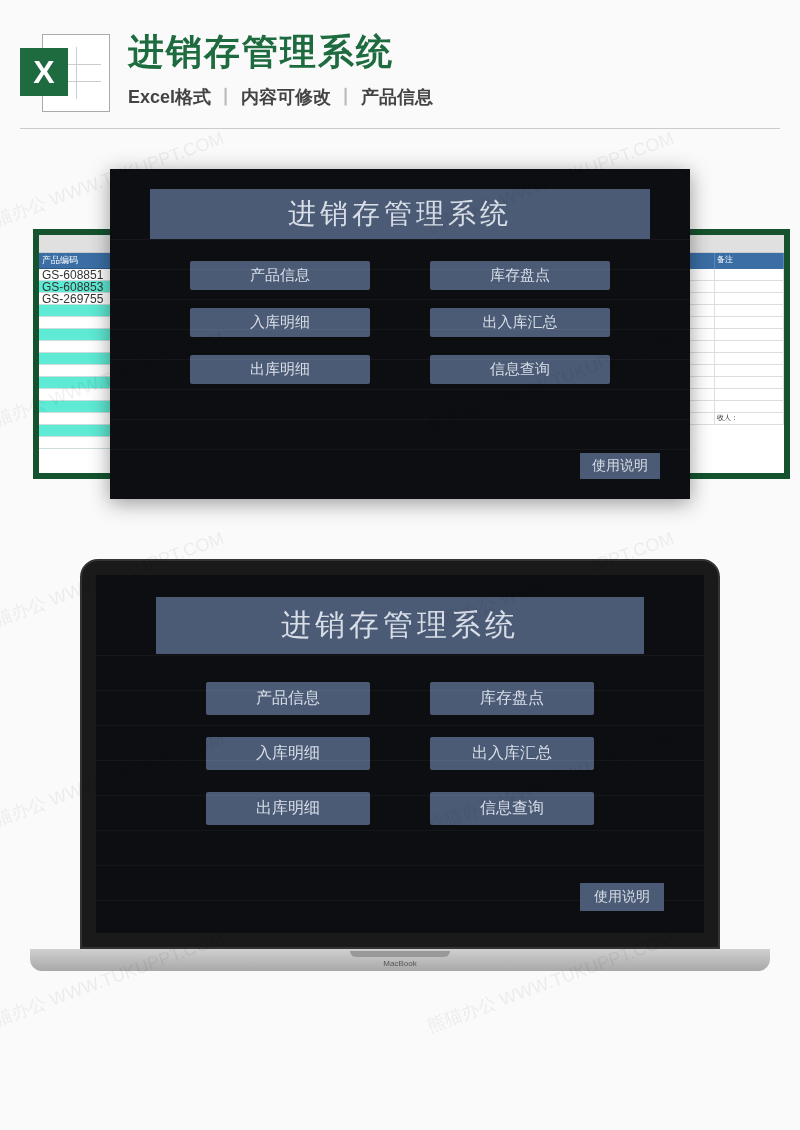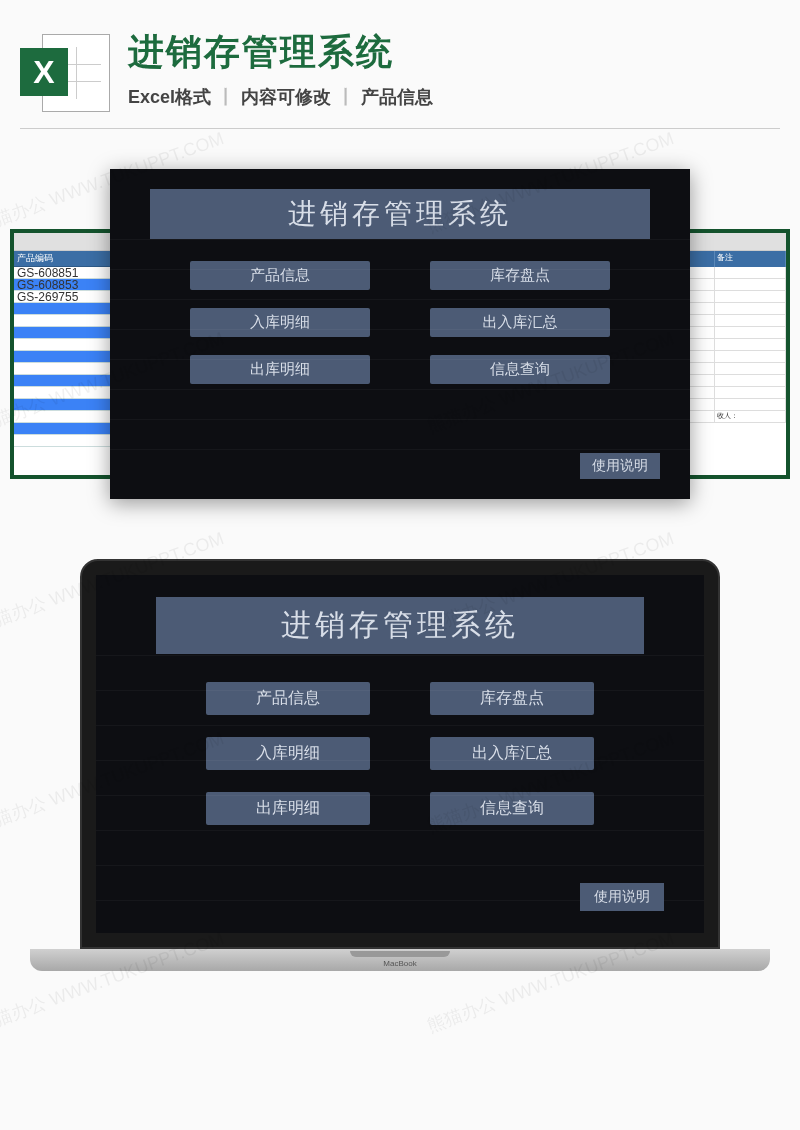--- a/index.html
+++ b/index.html
@@ -92,21 +92,22 @@
     position: relative;
     margin: 40px 20px 60px 20px;
     height: 330px;
   }
   .bg-sheet {
     position: absolute;
     top: 60px;
     bottom: 20px;
     width: 100%;
     background: #fff;
-    border: 4px solid #14532d;
+    border: 6px solid #14532d;
+    margin-left: 23px;
   }
   .bg-sheet.left { left: -10px; right: auto; width: 130px; }
   .bg-sheet.right { right: -10px; left: auto; width: 150px; }
   .sheet-head {
     height: 18px;
     background: #e0e0e0;
     border-bottom: 1px solid #ccc;
   }
   .sheet-blue {
     height: 16px;
@@ -119,21 +120,21 @@
   .sheet-rows { }
   .sheet-row {
     height: 12px;
     border-bottom: 1px solid #cdd;
     font-size: 12px;
     padding: 0 3px;
     color: #333;
     display: flex;
     align-items: center;
   }
-  .sheet-row.alt { background: #3b82f6; }
+  .sheet-row.alt { background: #5eead4; }
   .sheet-row.even { background: #fff; }
   .right-head-row {
     display:flex; height:16px; font-size:8px; background:#3b6ea5; color:#fff;justify-content:flex-end;
   }
   .right-head-row > div { flex:1; border-right:1px solid #5a88b8; padding:1px 2px;}
   .right-cell-row {
     display:flex; height:12px; font-size:7px; color:#333;
   }
   .right-cell-row > div { flex:1; border-right:1px solid #ddd; border-bottom:1px solid #ddd; padding:0 2px;}
   .dark-panel {

